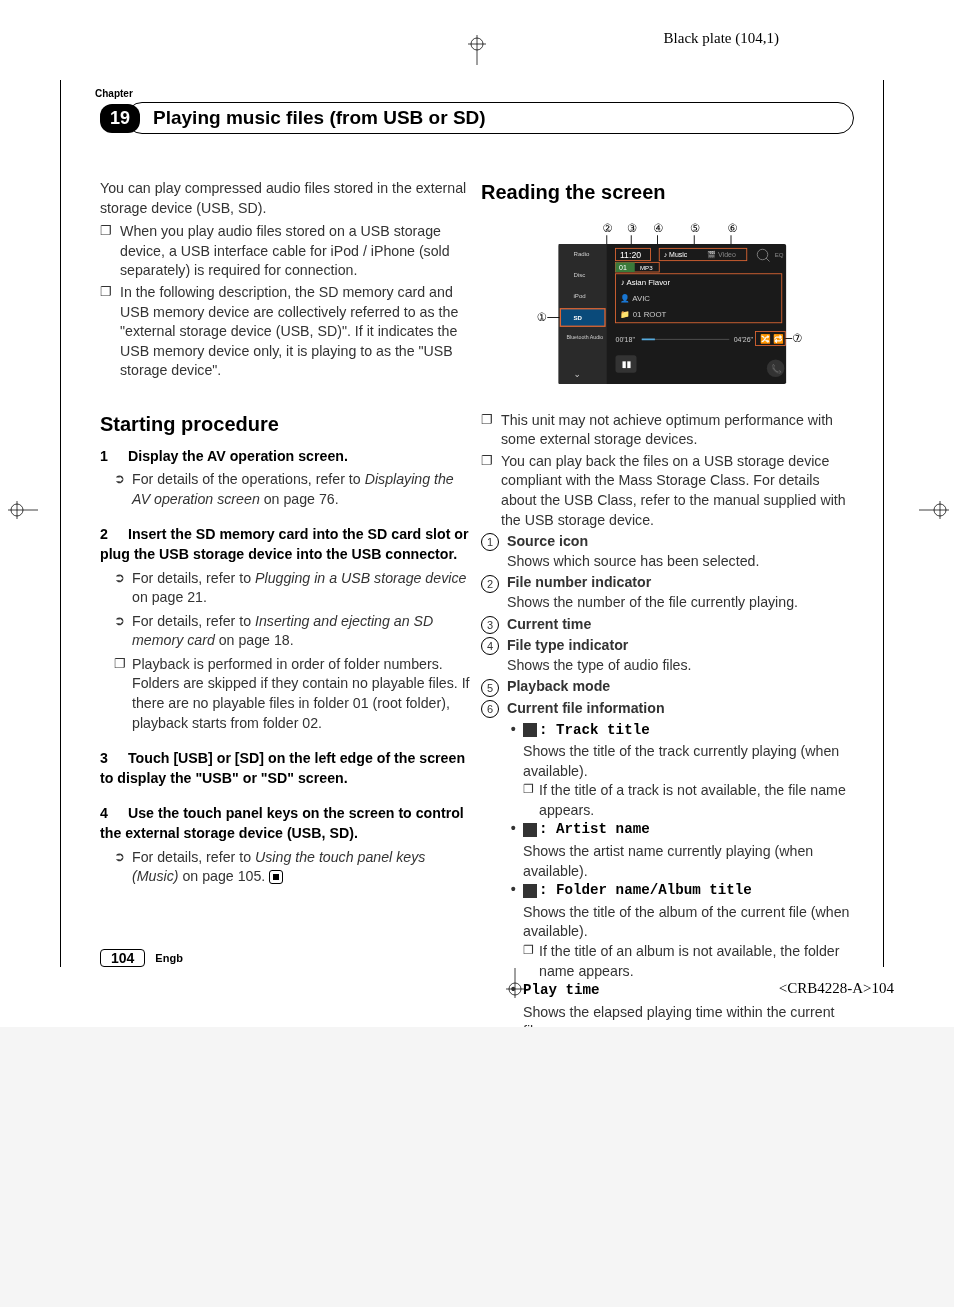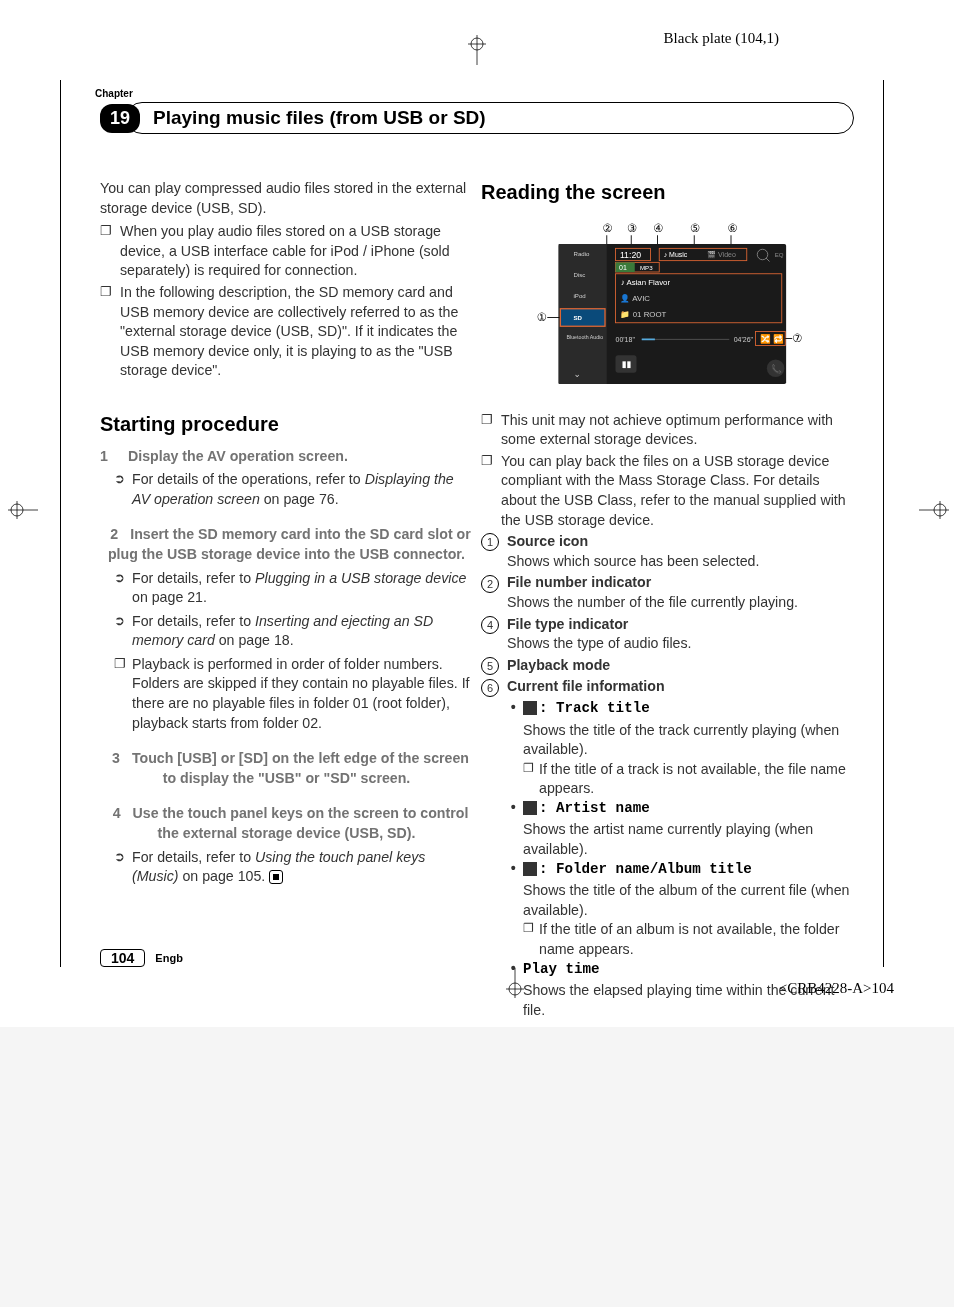--- a/index.html
+++ b/index.html
@@ -19,28 +19,28 @@
     .chapter-badge { background: #000; color: #fff; font-weight: bold; font-size: 18px; padding: 4px 10px; border-radius: 12px; margin-right: 0; position: relative; z-index: 2; }
     .chapter-title-wrap { flex: 1; border: 1.5px solid #000; border-radius: 18px; padding: 4px 16px; margin-left: -14px; padding-left: 26px; }
     .chapter-title { font-weight: bold; font-size: 19px; }
     .columns { display: flex; gap: 8px; margin-top: 32px; }
     .col { flex: 1; font-size: 14.2px; color: #333; line-height: 1.38; }
     .intro { margin-bottom: 4px; }
     .bul { padding-left: 20px; margin-bottom: 2px; position: relative; }
     .bul::before { content: "❐"; position: absolute; left: 0; top: 0; font-size: 13px; }
     .h2 { font-size: 20px; font-weight: bold; color: #000; margin-top: 30px; margin-bottom: 8px; }
     .h2-first-right { margin-top: 0; }
-    .step { color: #737373; margin-bottom: 4px; }
+    .step { color: #000000; margin-bottom: 4px; }
     .step-num { font-weight: bold; display: inline-block; width: 24px; }
     .step-title { font-weight: bold; }
     .sub { padding-left: 32px; margin-bottom: 4px; position: relative; }
     .sub-arrow::before { content: "➲"; position: absolute; left: 14px; top: 0; font-size: 13px; }
     .sub-sq::before { content: "❐"; position: absolute; left: 14px; top: 0; font-size: 13px; }
     .italic { font-style: italic; }
-    .section-gap { margin-top: 16px; text-align: center; }
+    .section-gap { margin-top: 16px; }
     .callout-item { margin-bottom: 2px; }
     .callout-num { display: inline-block; width: 18px; height: 18px; border: 1px solid #000; border-radius: 50%; text-align: center; line-height: 16px; font-size: 11px; margin-right: 4px; vertical-align: middle; }
     .callout-label { font-weight: bold; }
     .callout-desc { padding-left: 26px; }
     .dot-item { padding-left: 42px; position: relative; margin-bottom: 2px; font-family: Liberation Mono, monospace; }
     .dot-item::before { content: "•"; position: absolute; left: 28px; top: 0; font-weight: bold; }
     .dot-title { font-weight: bold; color: #000; }
     .mini-icon { display: inline-block; width: 14px; height: 14px; background: #333; vertical-align: middle; margin-right: 2px; }
     .dot-desc { padding-left: 42px; }
     .dot-sub { padding-left: 58px; position: relative; }
@@ -220,20 +220,24 @@
           <span class="callout-num">1</span>
           <span class="callout-label">Source icon</span>
           <div class="callout-desc">Shows which source has been selected.</div>
         </div>
         <div class="callout-item">
           <span class="callout-num">2</span>
           <span class="callout-label">File number indicator</span>
           <div class="callout-desc">Shows the number of the file currently playing.</div>
         </div>
         <div class="callout-item">
+          <span class="callout-num">3</span>
+          <span class="callout-label">Current time</span>
+        </div>
+        <div class="callout-item">
           <span class="callout-num">4</span>
           <span class="callout-label">File type indicator</span>
           <div class="callout-desc">Shows the type of audio files.</div>
         </div>
         <div class="callout-item">
           <span class="callout-num">5</span>
           <span class="callout-label">Playback mode</span>
         </div>
         <div class="callout-item">
           <span class="callout-num">6</span>

